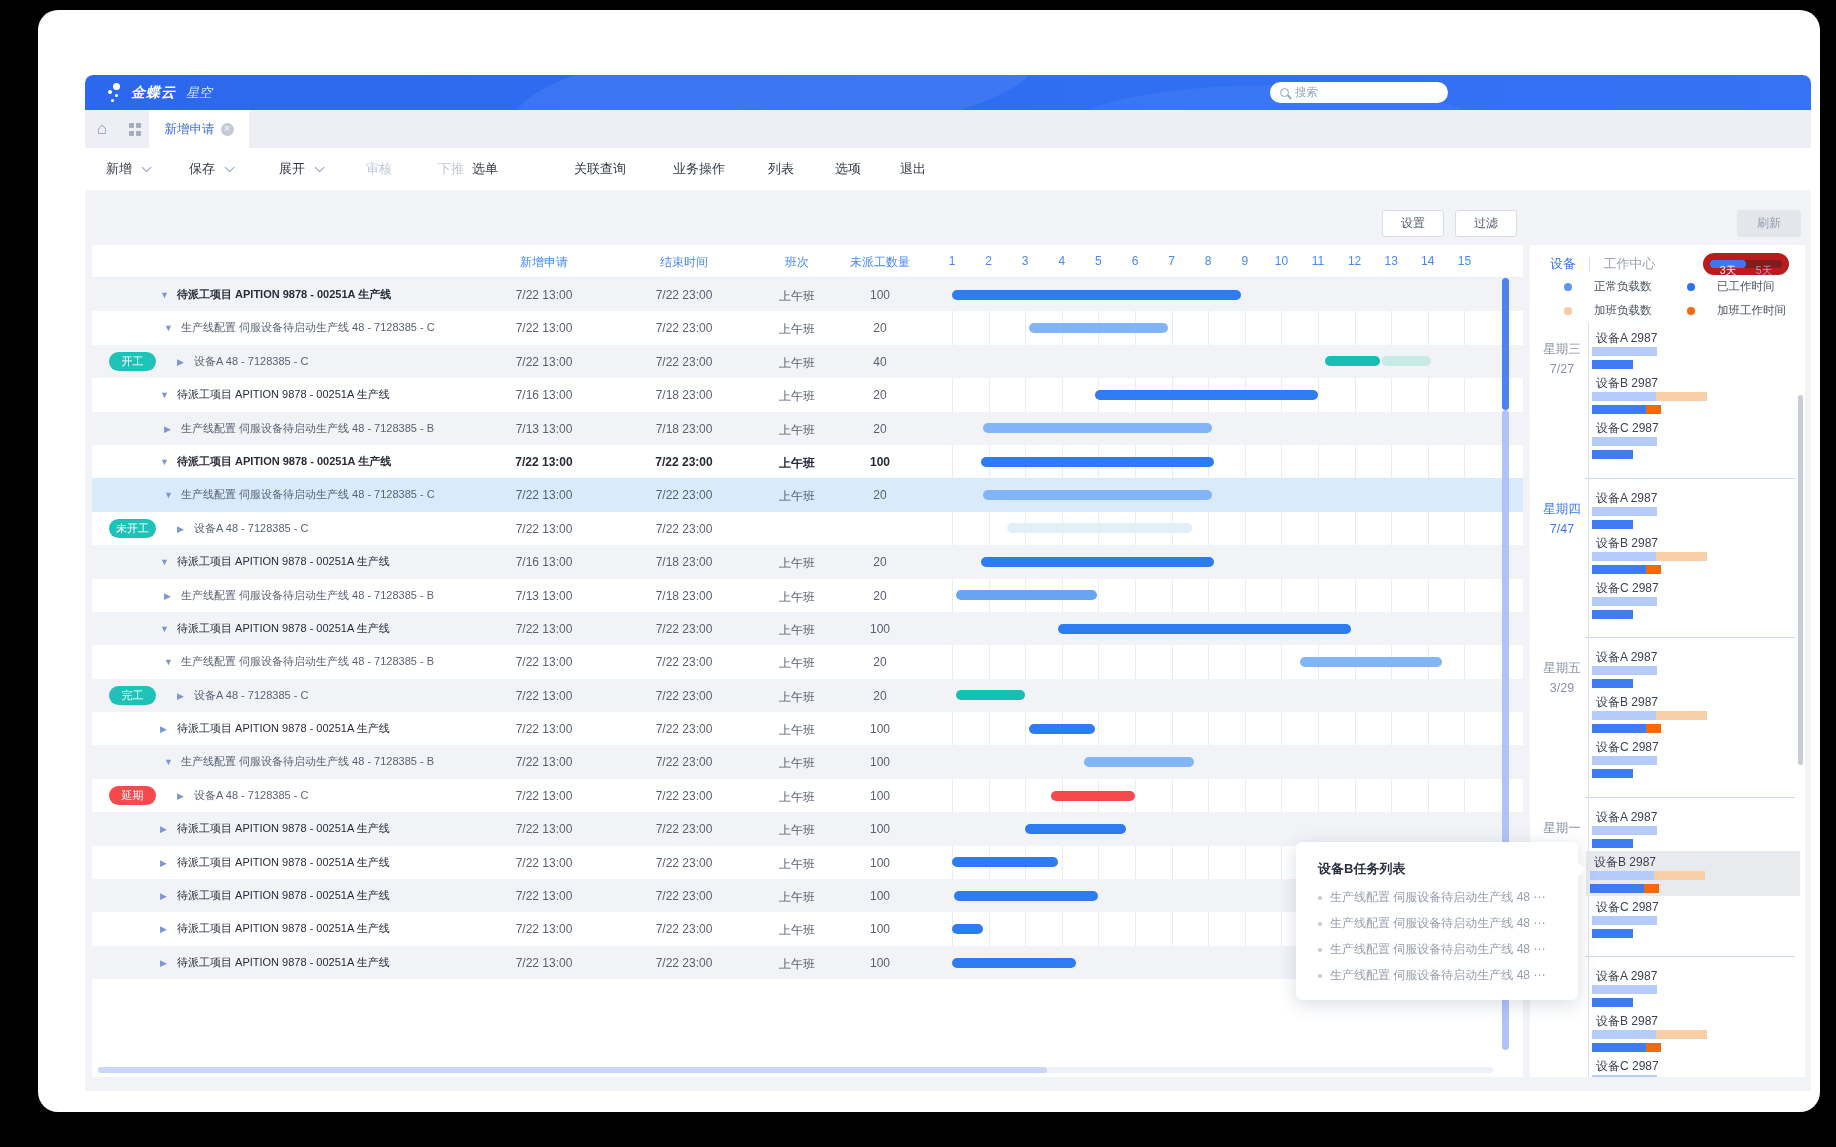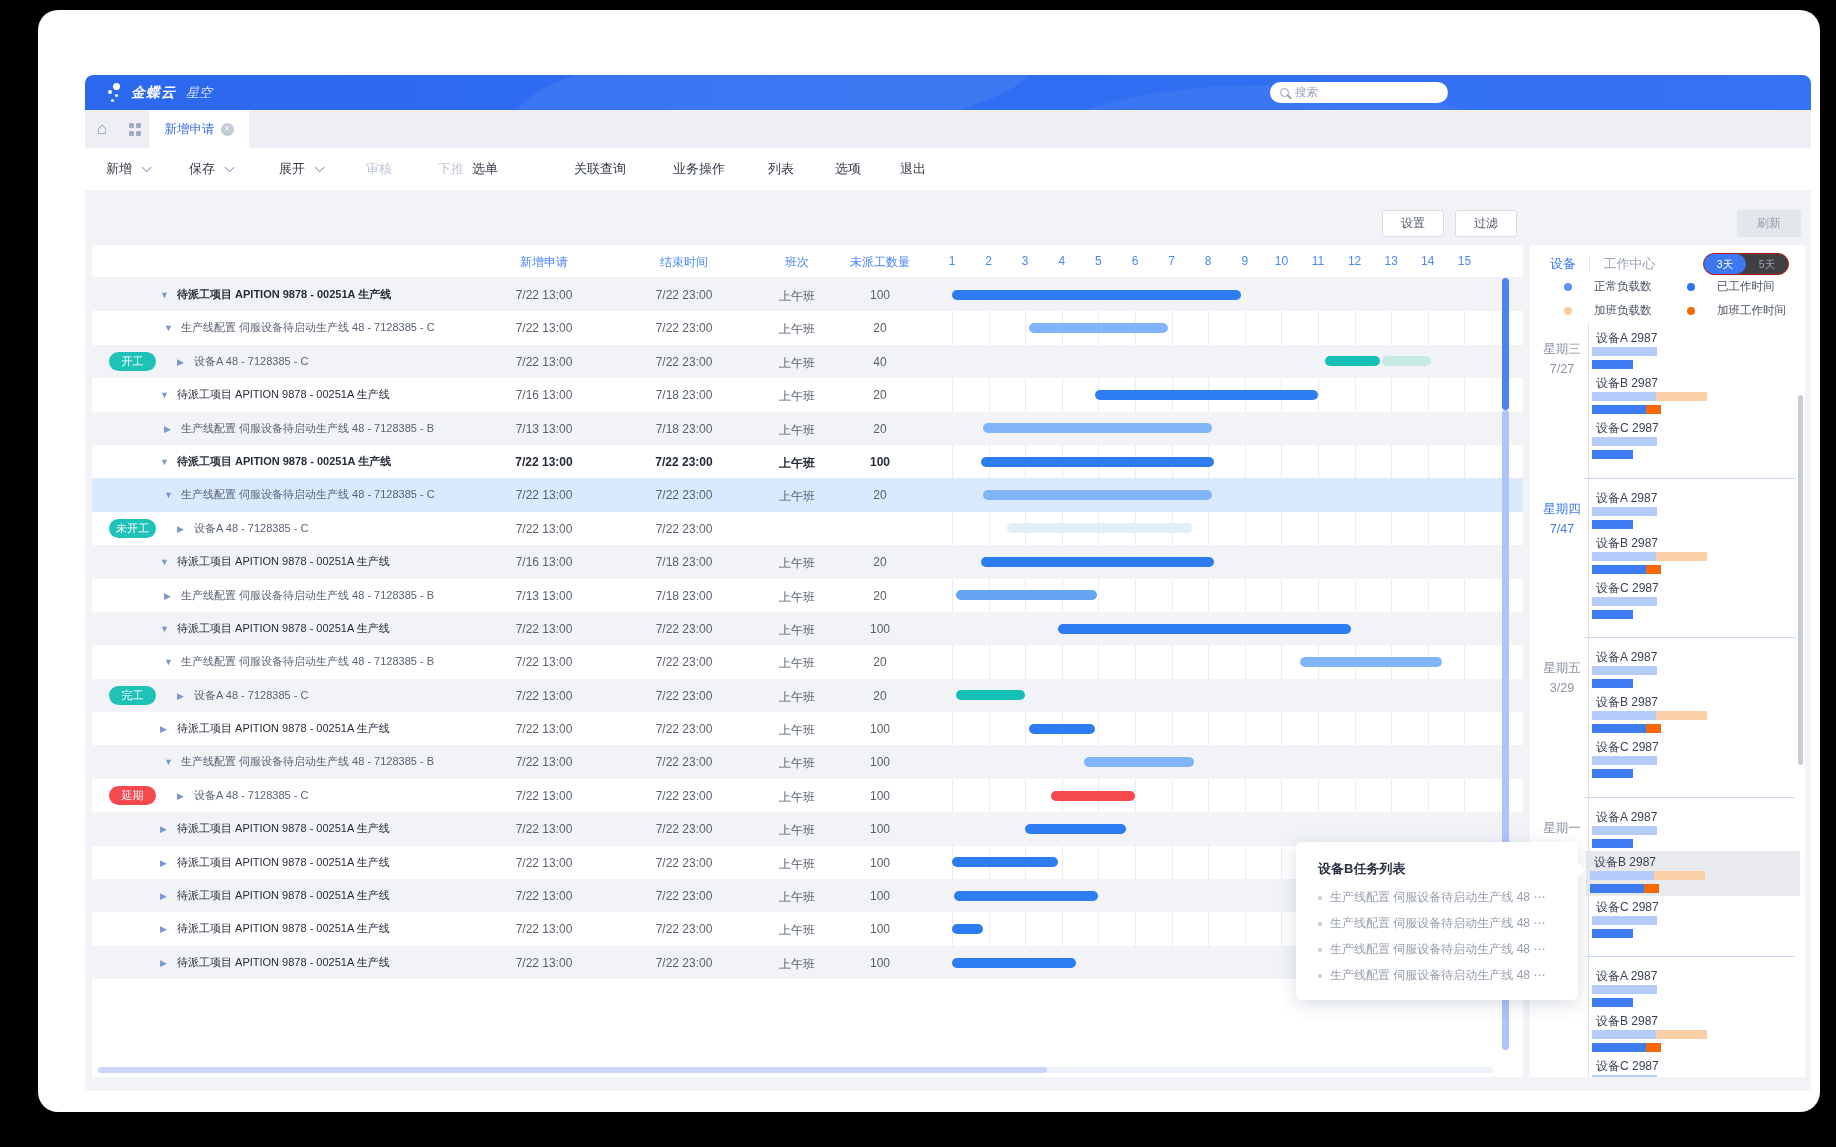--- a/index.html
+++ b/index.html
@@ -110,22 +110,22 @@
   .vscroll .t2 { position:absolute; top:132px; width:7px; height:640px; background:#AFC3F9; border-radius:4px; }
   .hscroll { position:absolute; left:6px; bottom:4px; width:1395px; height:6px; background:#EDF1FA; border-radius:3px; }
   .hscroll i { position:absolute; left:0; top:0; height:6px; width:68%; background:#C9D6FA; border-radius:3px; display:block; }
 
   
   .panel { position:absolute; left:1445px; top:170px; width:275px; height:832px; background:#fff; overflow:hidden; }
   .ptabs { position:absolute; left:20px; top:10px; display:flex; align-items:center; gap:10px; font-size:13px; }
   .ptab-active { color:#3D78F2; }
   .ptab-div { color:#D6DAE4; font-size:12px; }
   .ptab { color:#9AA3B5; }
-  .toggle { position:absolute; right:16px; top:8px; width:86px; height:22px; border:1px solid #b91c1c;
-    border-radius:11px; background:#404040; display:flex; }
+  .toggle { position:absolute; right:16px; top:8px; width:86px; height:22px; border:7px solid #b91c1c;
+    border-radius:11px; background:#7f1d1d; display:flex; }
   .tg { flex:1; font-size:10.5px; text-align:center; line-height:20px; color:#9AA3B5; }
   .tg.on { background:#3D78F2; color:#fff; border-radius:11px; }
   .legend-item { position:absolute; display:flex; align-items:center; gap:22px; font-size:11.5px; color:#4A5262; }
   .ldot { width:8px; height:8px; border-radius:50%; }
   .pscroll-line { position:absolute; left:58px; top:78px; bottom:0; width:1px; background:#DCE1EC; }
   .pgroups { position:absolute; left:0; top:78px; width:275px; height:754px; overflow:hidden; }
   .pgroup { position:absolute; left:0; width:275px; height:159.6px; }
   .pday { position:absolute; left:10px; top:18px; width:44px; text-align:center; font-size:12.5px; color:#8A93A6; }
   .pday .d2 { margin-top:4px; }
   .pday.active { color:#3D78F2; }

